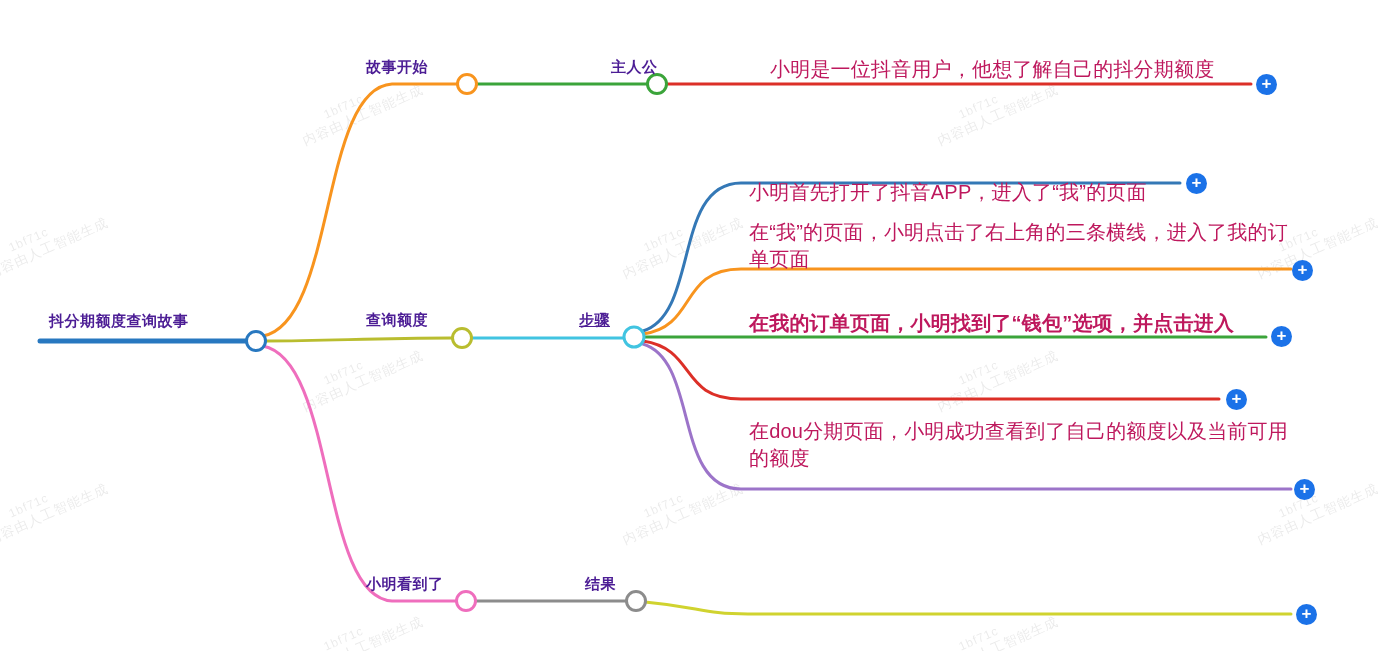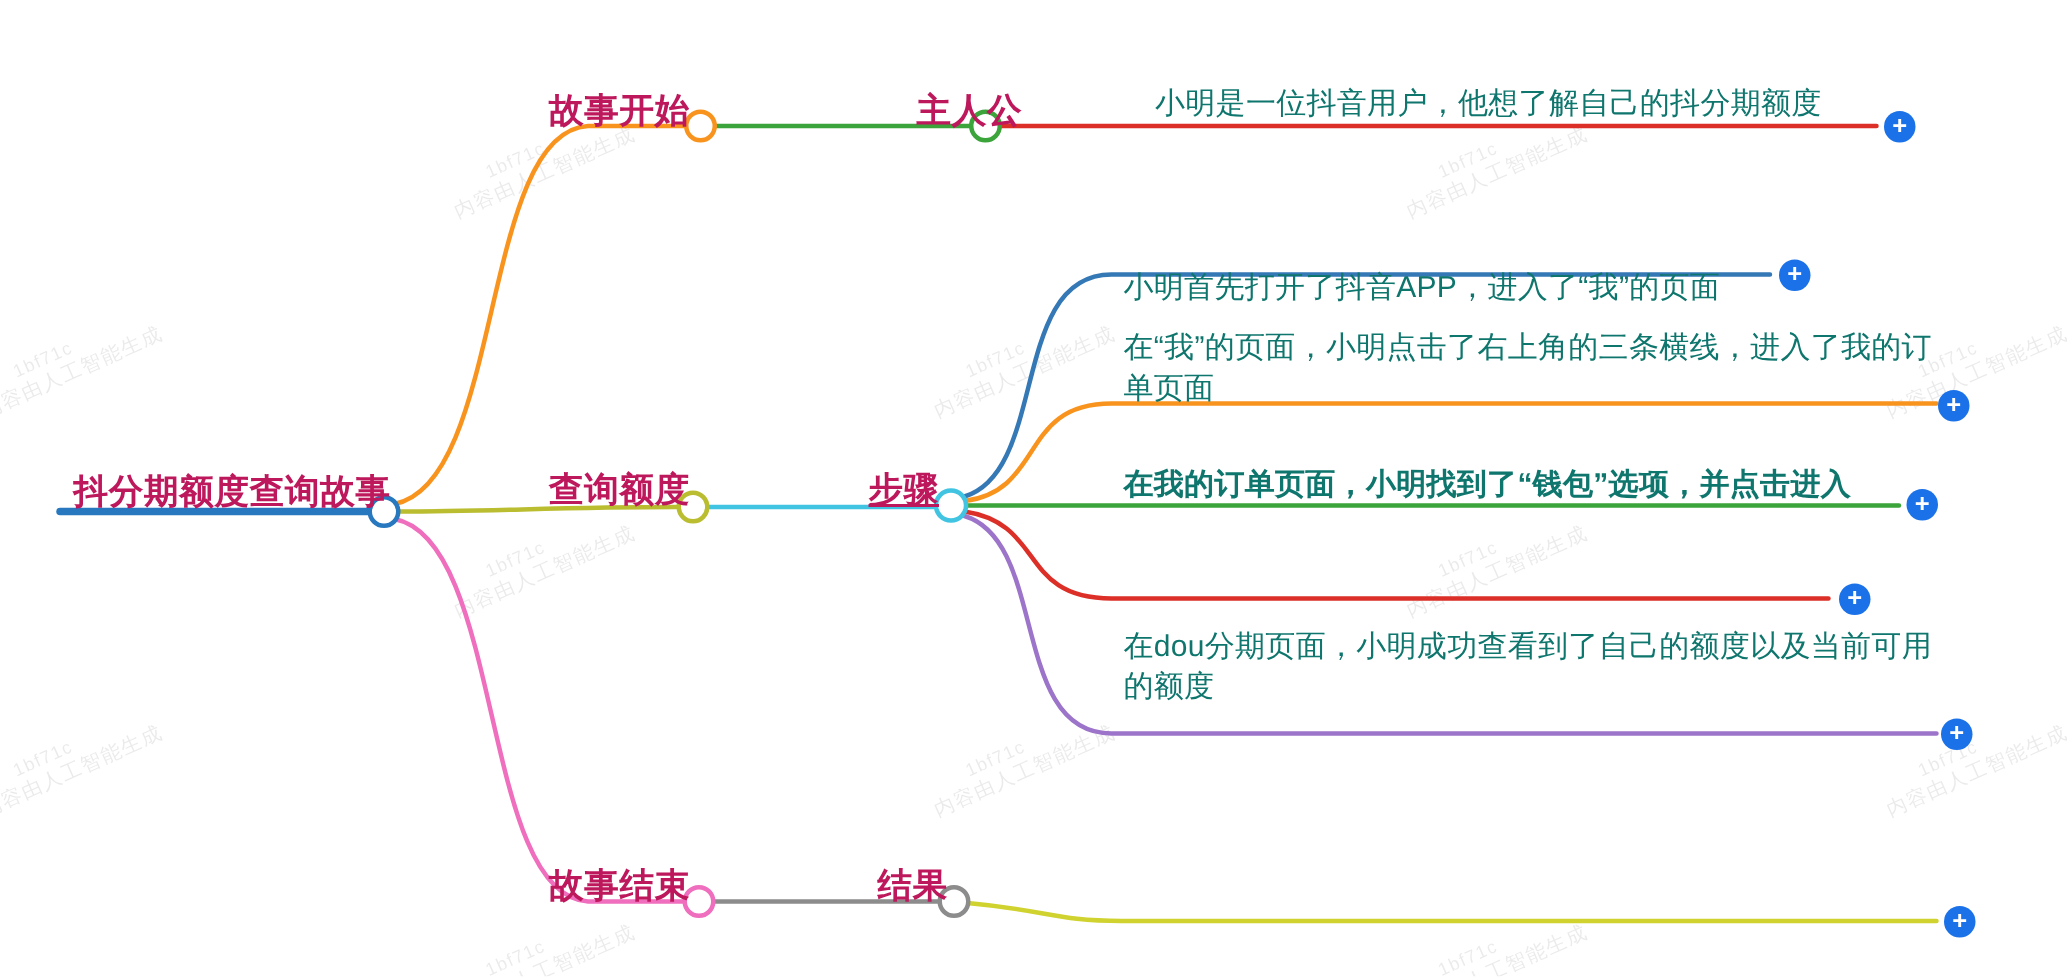--- a/index.html
+++ b/index.html
@@ -8,31 +8,31 @@
     width: 1378px;
     height: 651px;
     background: #ffffff;
     overflow: hidden;
     font-family: "Liberation Sans", "DejaVu Sans", sans-serif;
   }
   svg.wires { position: absolute; left: 0; top: 0; }
 
   .node-label {
     position: absolute;
-    font-size: 23px;
+    font-size: 15px;
     font-weight: bold;
-    color: #be185d;
+    color: #4c1d95;
     white-space: nowrap;
     letter-spacing: 0.5px;
   }
   .leaf-text {
     position: absolute;
     font-size: 20px;
     font-weight: 400;
-    color: #0f766e;
+    color: #be185d;
     line-height: 27px;
     letter-spacing: 0.2px;
   }
   .nowrap { white-space: nowrap; }
 
   .plus {
     position: absolute;
     width: 21px;
     height: 21px;
     border-radius: 50%;
@@ -155,21 +155,21 @@
   <div class="node-label" style="left:49px; top:312px;">抖分期额度查询故事</div>
 
   <div class="node-label" style="left:366px; top:58px;">故事开始</div>
 
   <div class="node-label" style="left:587px; top:58px;margin-left:24px;">主人公</div>
 
   <div class="node-label" style="left:366px; top:311px;">查询额度</div>
 
   <div class="node-label" style="left:579px; top:311px;text-decoration:underline;">步骤</div>
 
-  <div class="node-label" style="left:366px; top:575px;">故事结束</div>
+  <div class="node-label" style="left:366px; top:575px;">小明看到了</div>
 
   <div class="node-label" style="left:585px; top:575px;">结果</div>
 
   <div class="leaf-text nowrap" style="left:770px; top:56px;">小明是一位抖音用户，他想了解自己的抖分期额度</div>
 
   <div class="leaf-text nowrap" style="left:749px; top:156px;margin-top:23px;">小明首先打开了抖音APP，进入了“我”的页面</div>
 
   <div class="leaf-text" style="left:749px; top:219px; width:548px;">在“我”的页面，小明点击了右上角的三条横线，进入了我的订单页面</div>
 
   <div class="leaf-text nowrap" style="left:749px; top:310px;font-weight:bold;">在我的订单页面，小明找到了“钱包”选项，并点击进入</div>

